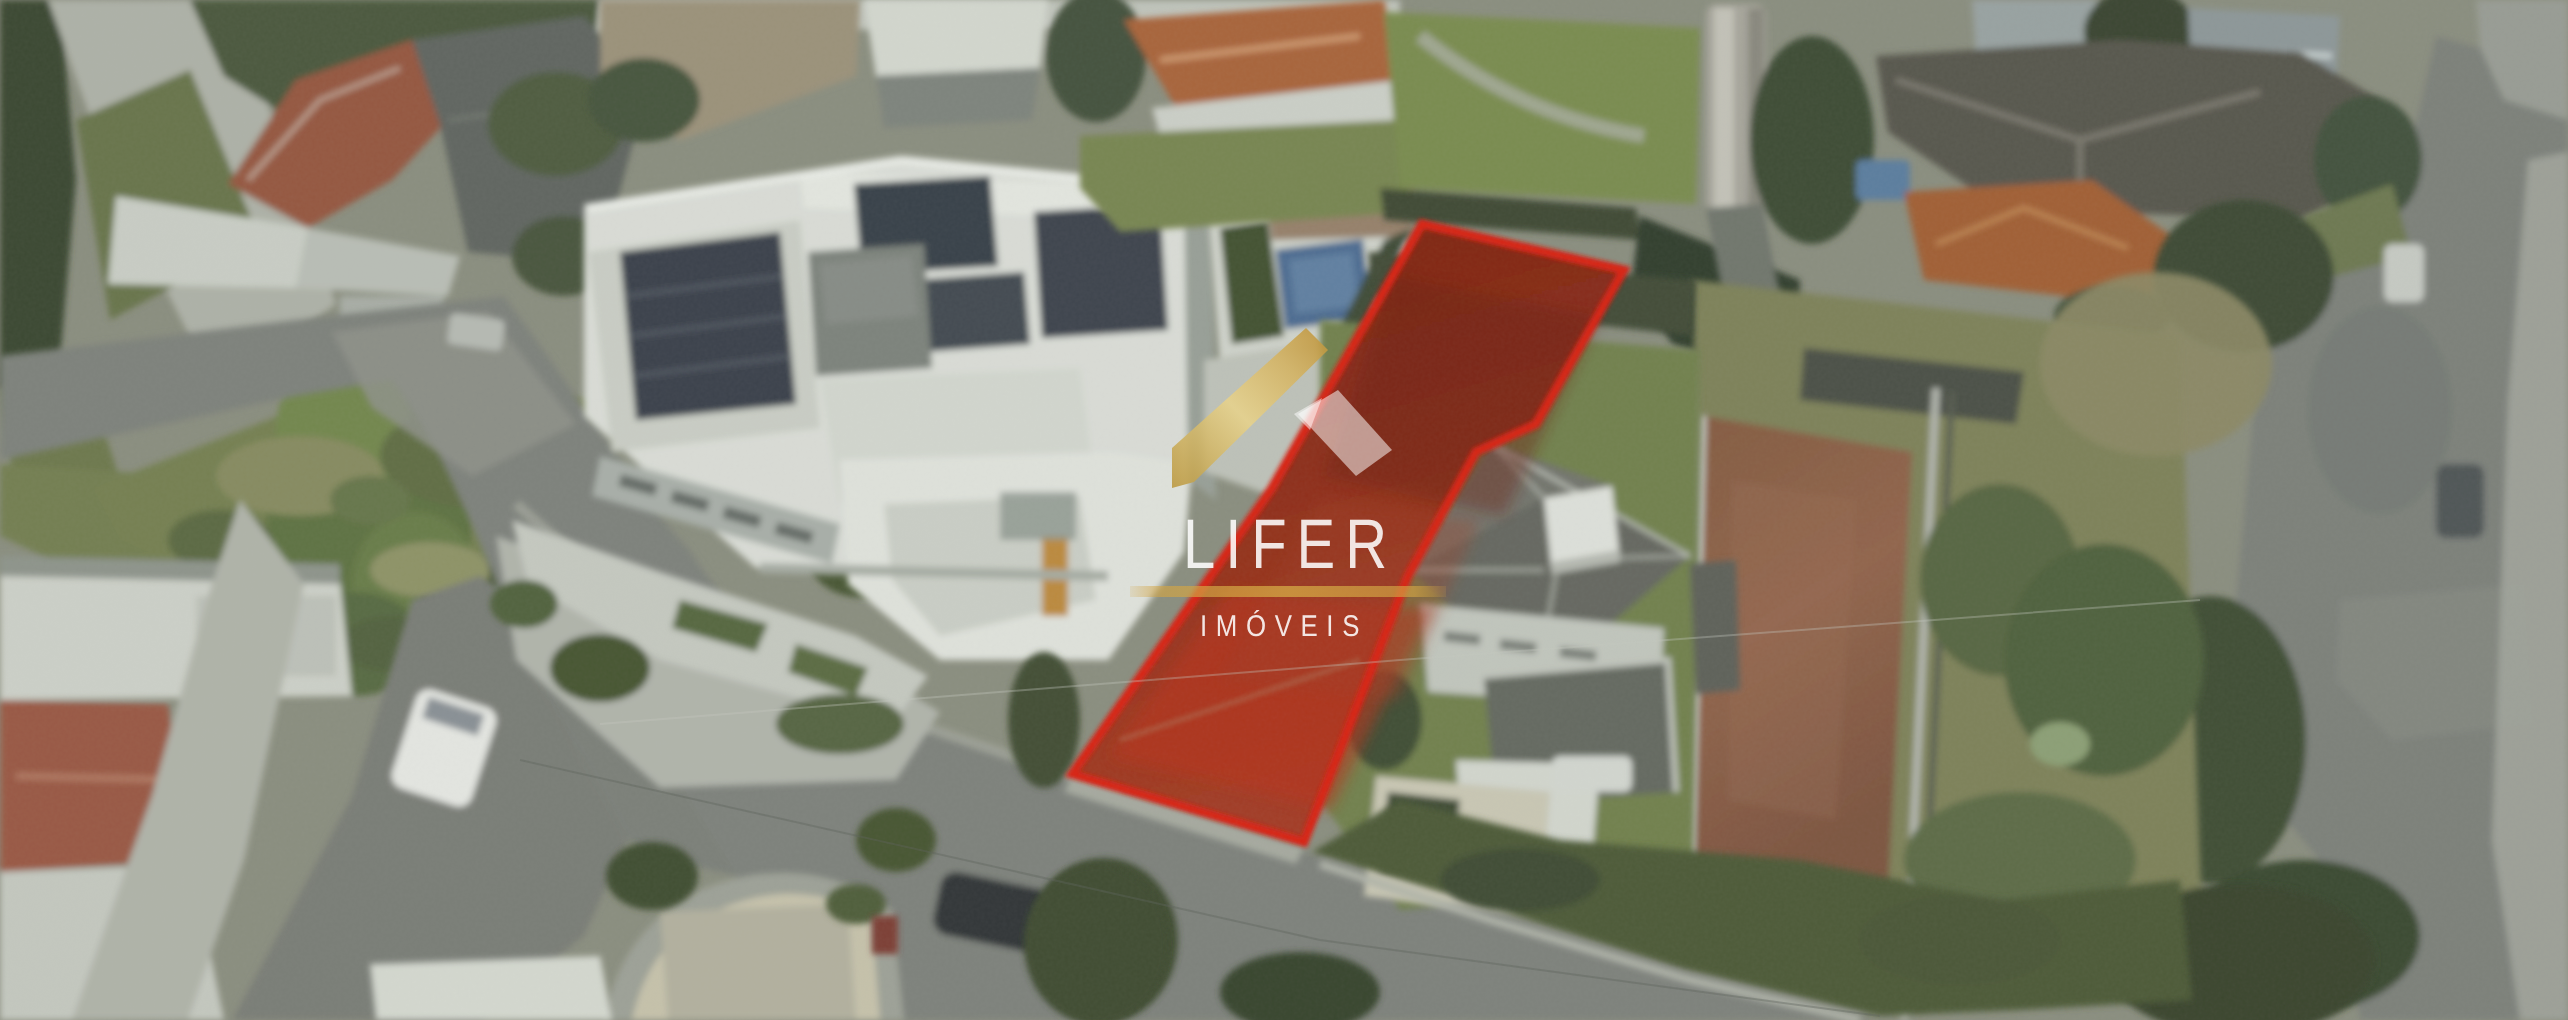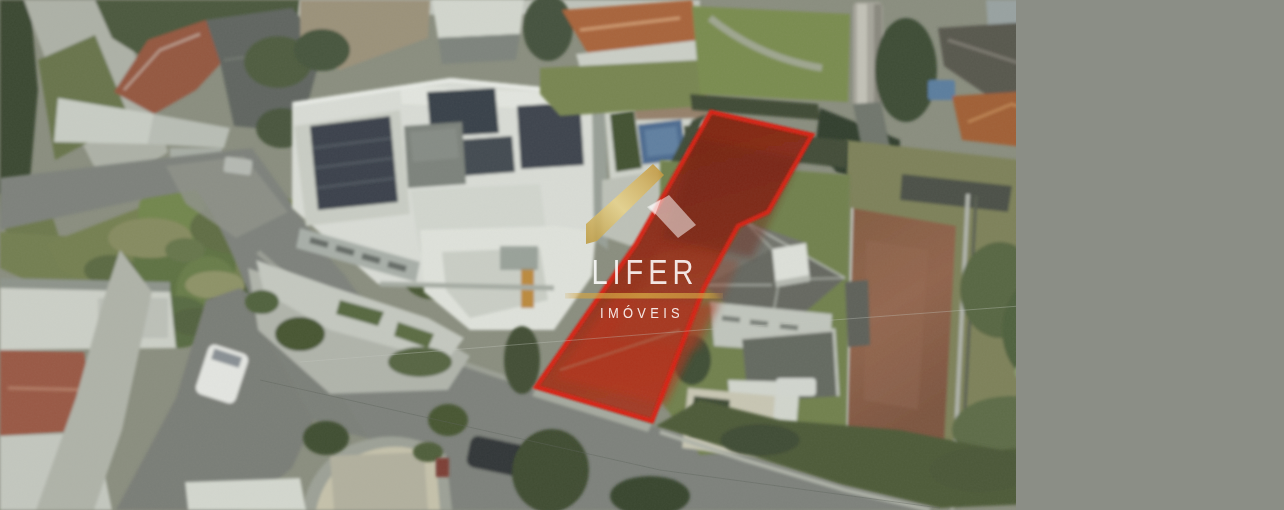--- a/index.html
+++ b/index.html
@@ -1,16 +1,16 @@
 <!DOCTYPE html>
 <html><head>
 <meta charset="utf-8">
 <style>
   html,body{margin:0;padding:0;background:#8b8e86;}
-  .stage{position:relative;width:1016px;height:510px;overflow:hidden;font-family:"Liberation Sans",sans-serif;}
+  .stage{position:relative;width:1284px;height:510px;overflow:hidden;font-family:"Liberation Sans",sans-serif;}
 </style>
 </head>
 <body>
 <div class="stage">
 <svg width="1284" height="510" viewBox="0 0 1284 510" xmlns="http://www.w3.org/2000/svg">
 <defs>
   <filter id="b1" x="-10%" y="-10%" width="120%" height="120%">
           <feGaussianBlur stdDeviation="1"></feGaussianBlur>
         </filter>
   <filter id="b2" x="-10%" y="-10%" width="120%" height="120%">

